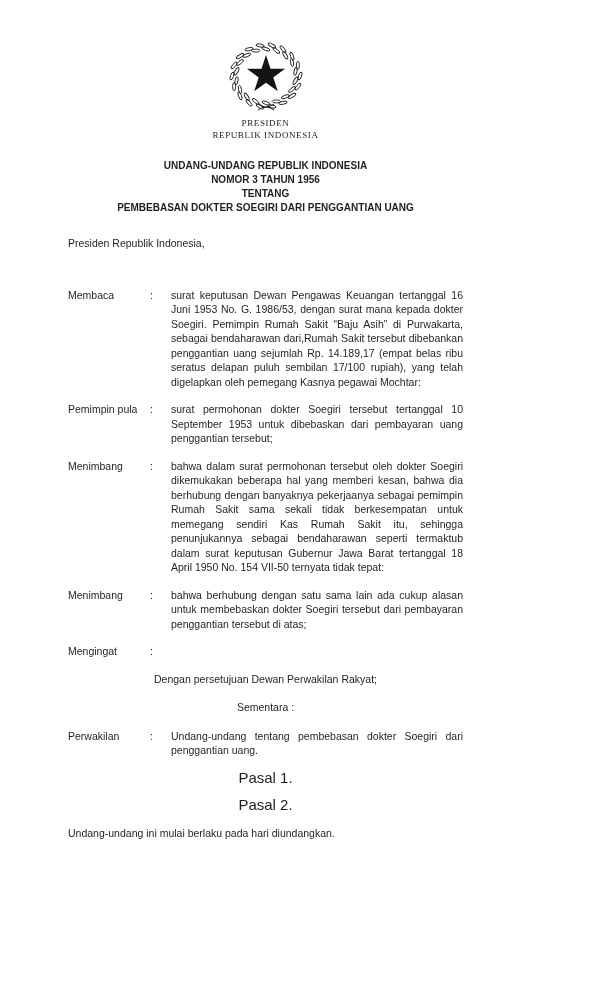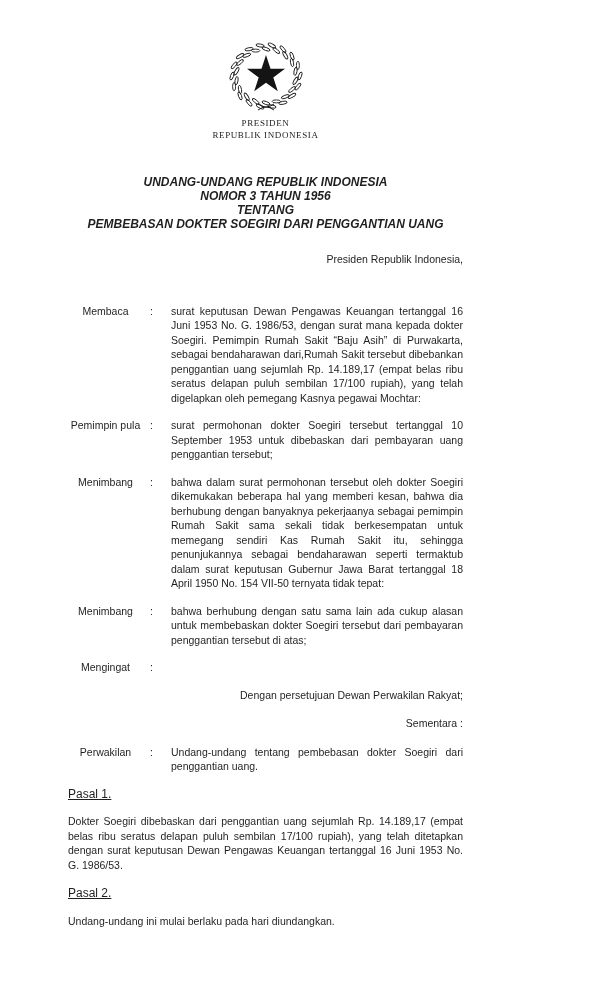--- a/index.html
+++ b/index.html
@@ -26,52 +26,51 @@
   .lh-line {
     font-family: "Liberation Serif", serif;
     font-size: 9px;
     line-height: 11.5px;
     letter-spacing: 0.6px;
     color: #1c1c1c;
     text-align: center;
   }
   .lh-first { margin-top: 2px; }
   .title-block {
-    margin-top: 34px;
+    margin-top: 18px;
     text-align: center;
     font-weight: bold;
-    font-size: 12px;
+    font-size: 10px;
     line-height: 14px;
-    font-style: italic;
   }
   .opening {
     margin-top: 21px;
-    text-align: right;
+    text-align: left;
   }
   .clauses { margin-top: 37px; }
   .clause-row {
     display: grid;
     grid-template-columns: 75px 28px 1fr;
     margin-bottom: 13px;
   }
-  .clause-label { text-align: center; }
+  .clause-label { text-align: left; }
   .clause-colon { text-align: left; padding-left: 7px; }
   .clause-text {
     text-align: justify;
     text-justify: inter-word;
   }
-  .centered-line { text-align: right; }
+  .centered-line { text-align: center; }
   .agreement { margin: 0 0 14px 0; }
   .decision  { margin: 0 0 14px 0; }
   .pasal-heading {
+    text-align: center;
     font-weight: normal;
-    font-size: 12px;
+    font-size: 15px;
     line-height: 14.5px;
     margin: 10px 0 13px 0;
-    text-decoration: underline;
   }
   .body-par {
     text-align: justify;
     text-justify: inter-word;
     margin: 0 0 14px 0;
   }
   .wreath { fill: none; stroke: #1c1c1c; stroke-width: 0.9; }
   .star { fill: #141414; }
   .knot { fill: none; stroke: #1c1c1c; stroke-width: 1; }
 </style>
@@ -172,18 +171,17 @@
 
   <p class="centered-line decision">Sementara :</p>
 
   <div class="clause-row">
     <div class="clause-label">Perwakilan</div>
     <div class="clause-colon">:</div>
     <div class="clause-text">Undang-undang tentang pembebasan dokter Soegiri dari penggantian uang.</div>
   </div>
 
   <h3 class="pasal-heading">Pasal 1.</h3>
-  <p class="body-par">Dokter Soegiri dibebaskan dari penggantian uang sejumlah Rp. 14.189,17 (empat belas ribu seratus delapan puluh sembilan 17/100 rupiah), yang telah ditetapkan dengan surat keputusan Dewan Pengawas Keuangan tertanggal 16 Juni 1953 No. G. 1986/53.</p>
 
   <h3 class="pasal-heading">Pasal 2.</h3>
   <p class="body-par">Undang-undang ini mulai berlaku pada hari diundangkan.</p>
 
 </div>
 
 </body></html>

